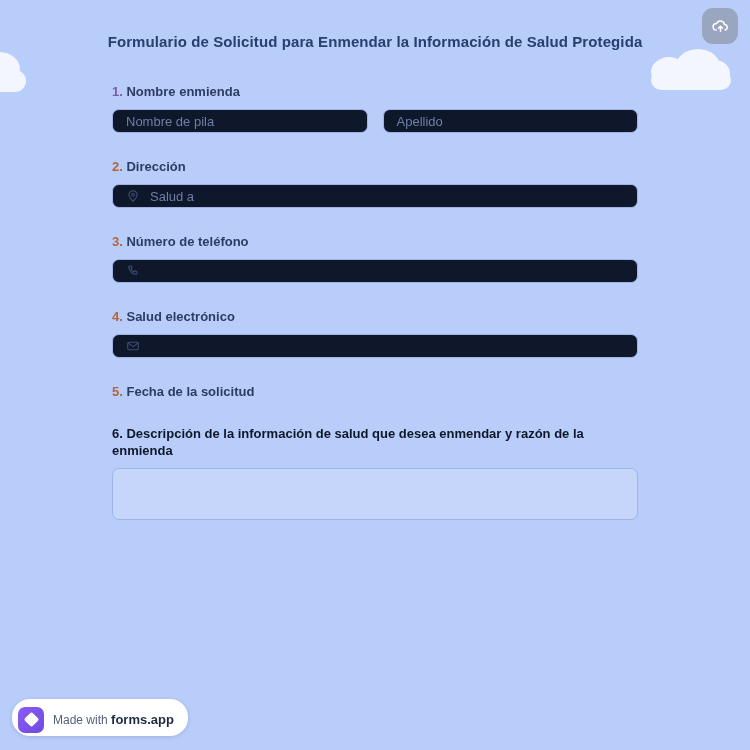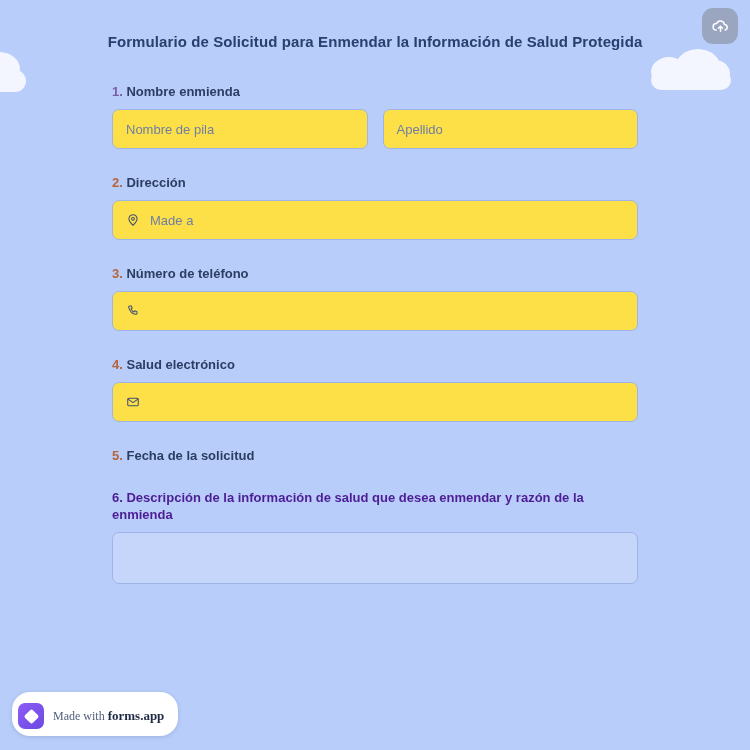--- a/index.html
+++ b/index.html
@@ -81,67 +81,66 @@
     font-size: 13px;
     font-weight: bold;
     color: #2c3d63;
     margin-bottom: 9px;
     line-height: 17px;
   }
   .field-label .num { color: #b4643a; font-weight: bold; }
   .field-label .num.purple { color: #7a5ca8; }
 
   .input {
-    background: #fde047;
+    background: #0f172a;
     border: 1px solid #9fb4e6;
     border-radius: 7px;
-    height: 40px;
+    height: 24px;
     display: flex;
     align-items: center;
     padding: 4px 13px;
     font-size: 13px;
     color: #6b7ba3;
     cursor: text;
   }
   .input .ph { color: #6e7ea6; font-size: 13px; }
   .input .icon { margin-right: 10px; display: flex; align-items: center; color: #3f4f76; }
   .input .icon svg { display: block; }
 
   .row2 { display: flex; gap: 15px; }
   .row2 .input { flex: 1; }
 
   .long-label {
     font-size: 13px;
     font-weight: bold;
-    color: #4c1d95;
+    color: #0f172a;
     margin-bottom: 9px;
     line-height: 17px;
   }
 
   .textarea {
     background: #c6d6fb;
     border: 1px solid #9fb4e6;
     border-radius: 7px;
     height: 52px;
   }
 
   
   .badge {
     position: absolute;
     left: 12px;
     bottom: 14px;
-    height: 44px;
+    height: 37px;
     background: #ffffff;
     border-radius: 18px;
     display: flex;
     align-items: center;
     padding: 4px 14px 0 6px;
     box-shadow: 0 1px 4px rgba(40,60,110,0.18);
     cursor: pointer;
-    font-family: Liberation Serif, serif;
   }
   .badge-logo {
     width: 26px; height: 26px;
     border-radius: 7px;
     background: linear-gradient(135deg,#8b5cf6 0%, #6d4ae0 100%);
     display: flex; align-items: center; justify-content: center;
     margin-right: 9px;
   }
   .badge-logo .diamond {
     width: 11px; height: 11px;
@@ -198,21 +197,21 @@
         <span class="num">2.</span>
         <span>Dirección</span>
       </div>
       <div class="input">
         <span class="icon">
           <svg width="14" height="14" viewBox="0 0 24 24" fill="none" stroke="#3f4f76" stroke-width="1.8" stroke-linecap="round" stroke-linejoin="round">
             <path d="M12 21s7-6.1 7-11a7 7 0 1 0-14 0c0 4.9 7 11 7 11z"></path>
             <circle cx="12" cy="10" r="2.4"></circle>
           </svg>
         </span>
-        <span class="ph">Made a</span>
+        <span class="ph">Salud a</span>
       </div>
     </div>
 
     <div class="field">
       <div class="field-label">
         <span class="num">3.</span>
         <span>Número de teléfono</span>
       </div>
       <div class="input">
         <span class="icon">

